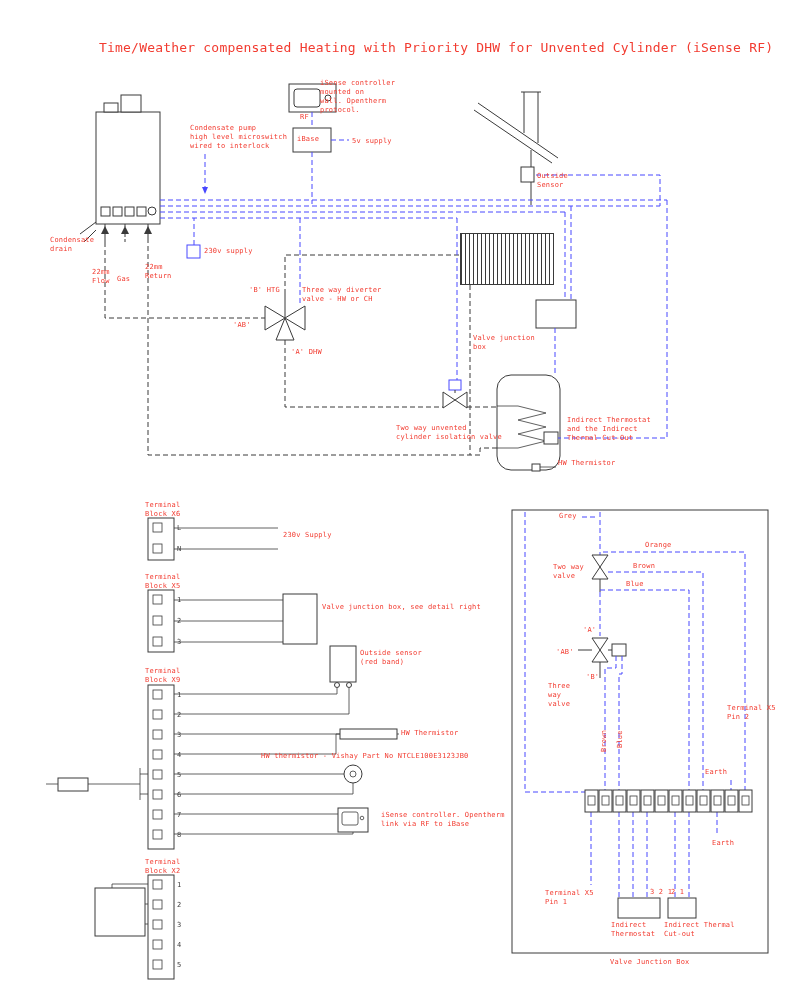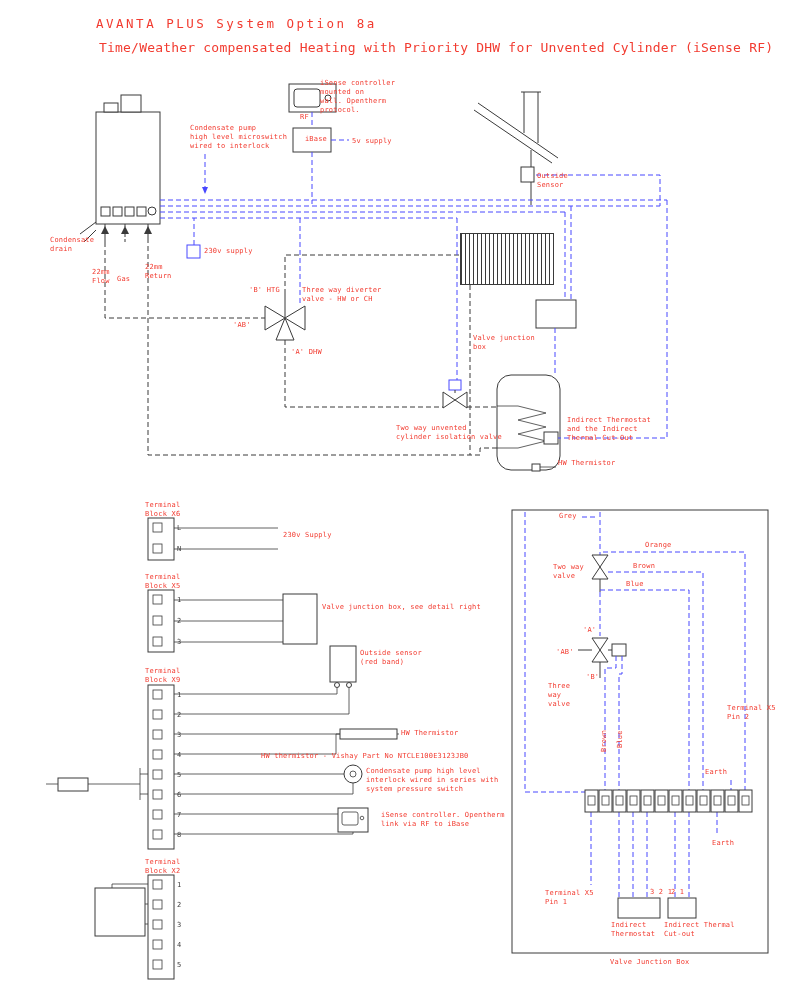--- a/index.html
+++ b/index.html
@@ -4,21 +4,21 @@
 <style>
   *{margin:0;padding:0;box-sizing:border-box}
   html,body{background:#fff}
   body{width:800px;height:1000px;position:relative;font-family:"DejaVu Sans Mono","Liberation Mono",monospace}
   #canvas{position:absolute;left:0;top:0;width:800px;height:1000px;background:#fff;overflow:hidden}
   #canvas svg{position:absolute;left:0;top:0}
   .lbl{position:absolute;color:#f23b30;font-size:7px;line-height:1.3;white-space:pre-line;letter-spacing:.2px}
   .blk{color:#3a3a3a}
   .title{font-size:12.5px;letter-spacing:2.5px;white-space:nowrap}
   .sub{font-size:13px;white-space:nowrap}
-  .ctr{text-align:right}
+  .ctr{text-align:left}
   .vert{transform:rotate(-90deg);transform-origin:0 0;white-space:nowrap}
   .radiator{position:absolute;left:460px;top:233px;width:94px;height:52px;border:1px solid #3a3a3a;
     background:repeating-linear-gradient(90deg,#3a3a3a 0,#3a3a3a 1px,transparent 1px,transparent 4px)}
   .shape{stroke:#3a3a3a;fill:#fff;stroke-width:1}
   .sld{stroke:#3a3a3a;fill:none;stroke-width:1}
   .thin{stroke:#3a3a3a;fill:none;stroke-width:.8}
   .pipe{stroke:#3a3a3a;fill:none;stroke-width:1;stroke-dasharray:5 3}
   .wire{stroke:#4848ff;fill:none;stroke-width:1;stroke-dasharray:5 3}
   .wiresld{stroke:#4848ff;fill:#fff;stroke-width:1}
 </style>
@@ -212,21 +212,20 @@
       <rect class="shape" x="739" y="790" width="13" height="22"></rect>
           <rect class="thin" x="742" y="796" width="7" height="9"></rect>
     </g>
     <rect class="shape" x="618" y="898" width="42" height="20"></rect>
     <rect class="shape" x="668" y="898" width="28" height="20"></rect>
   </g>
 </svg>
 
 <div class="radiator"></div>
 
-<div class="lbl title" style="left:96px;top:16px">AVANTA PLUS System Option 8a</div>
 <div class="lbl sub" style="left:99px;top:40px">Time/Weather compensated Heating with Priority DHW for Unvented Cylinder (iSense RF)</div>
 
 <div class="lbl" style="left:320px;top:79px">iSense controller
 mounted on
 wall. Opentherm
 protocol.</div>
 <div class="lbl" style="left:300px;top:113px">RF</div>
 <div class="lbl ctr" style="left:297px;top:135px;width:30px">iBase</div>
 <div class="lbl" style="left:352px;top:137px">5v supply</div>
 <div class="lbl" style="left:190px;top:124px">Condensate pump
@@ -276,23 +275,20 @@
 <div class="lbl blk" style="left:177px;top:731px">3</div>
 <div class="lbl blk" style="left:177px;top:751px">4</div>
 <div class="lbl blk" style="left:177px;top:771px">5</div>
 <div class="lbl blk" style="left:177px;top:791px">6</div>
 <div class="lbl blk" style="left:177px;top:811px">7</div>
 <div class="lbl blk" style="left:177px;top:831px">8</div>
 <div class="lbl" style="left:360px;top:649px">Outside sensor
 (red band)</div>
 <div class="lbl" style="left:401px;top:729px">HW Thermistor</div>
 <div class="lbl" style="left:261px;top:752px">HW thermistor - Vishay Part No NTCLE100E3123JB0</div>
-<div class="lbl" style="left:366px;top:767px">Condensate pump high level
-interlock wired in series with
-system pressure switch</div>
 <div class="lbl" style="left:381px;top:811px">iSense controller. Opentherm
 link via RF to iBase</div>
 
 <div class="lbl" style="left:145px;top:858px">Terminal
 Block X2</div>
 <div class="lbl blk" style="left:177px;top:881px">1</div>
 <div class="lbl blk" style="left:177px;top:901px">2</div>
 <div class="lbl blk" style="left:177px;top:921px">3</div>
 <div class="lbl blk" style="left:177px;top:941px">4</div>
 <div class="lbl blk" style="left:177px;top:961px">5</div>

